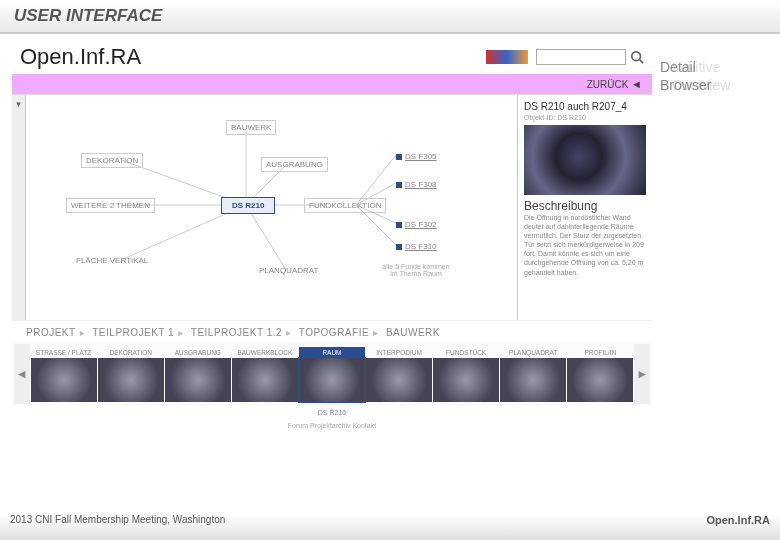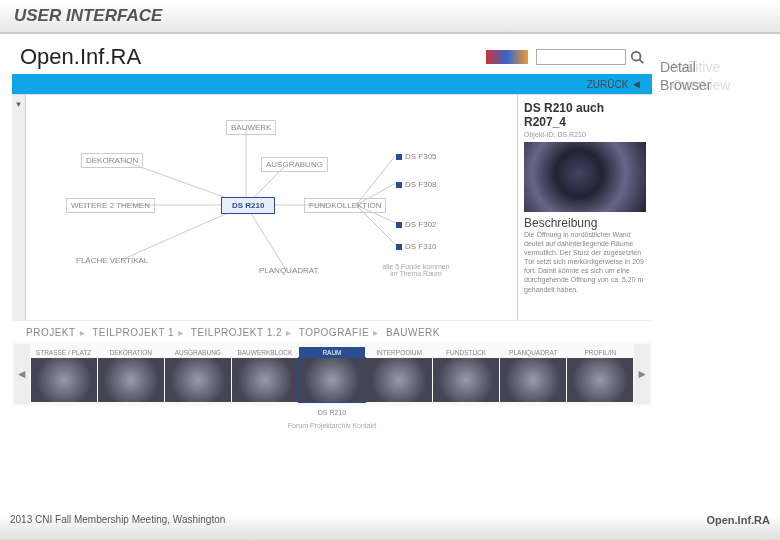--- a/index.html
+++ b/index.html
@@ -13,38 +13,38 @@
   .app-title { font-size: 22px; font-weight: normal; color: #222; }
   .search-area { display: flex; align-items: center; gap: 4px; }
   .search-box { width: 90px; height: 16px; border: 1px solid #aaa; font-size: 10px; padding: 1px 3px; }
   .search-icon { width: 14px; height: 14px; }
   .search-icon svg { width: 14px; height: 14px; stroke: #666; fill: none; stroke-width: 2; }
   .top-logo { width: 42px; height: 14px; background: linear-gradient(90deg,#c33,#36c,#e93); margin-right: 4px; }
   
   .nav-bar { background: #888; height: 20px; display: flex; align-items: center; padding: 0 40px; gap: 40px; font-size: 10px; color: #eee; }
   .nav-item { cursor: pointer; }
   
-  .back-row { text-align: right; padding: 4px 10px; font-size: 10px; color: #444; background: #0ea5e9; border-bottom: 1px solid #ddd; }
+  .back-row { text-align: right; padding: 4px 10px; font-size: 10px; color: #444; background: #f0abfc; border-bottom: 1px solid #ddd; }
   .back-row .arrow { font-size: 11px; }
   
   .content-row { display: flex; height: 225px; position: relative; }
   .scroll-left { width: 14px; background: #eee; border-right: 1px solid #ccc; display: flex; align-items: flex-start; justify-content: center; padding-top: 4px; font-size: 9px; color: #666; }
   
   .graph { flex: 1; position: relative; background: #fff; }
   .node { position: absolute; font-size: 8px; color: #888; text-align: center; border: 1px solid transparent; padding: 2px 4px; white-space: nowrap; }
   .node.outlined { border-color: #ccc; }
   .node.central { border: 1px solid #2a4d8f; background: #e8eef9; color: #2a4d8f; font-weight: bold; padding: 3px 10px; }
-  .node.right { text-align: left; }
+  .node.right { text-align: left; text-decoration: underline; }
   .sq { display: inline-block; width: 6px; height: 6px; background: #2a4d8f; margin-right: 3px; vertical-align: middle; }
   .node.small { font-size: 7px; color: #aaa; }
   
   .graph svg.lines { position: absolute; top: 0; left: 0; pointer-events: none; }
   
   .detail-panel { width: 135px; border-left: 1px solid #ccc; padding: 6px; font-size: 8px; color: #666; }
-  .detail-title { font-size: 12px; font-weight: bold; color: #333; margin-bottom: 2px; }
+  .detail-title { font-size: 10px; font-weight: normal; color: #333; margin-bottom: 2px; }
   .detail-sub { font-size: 7px; color: #999; margin-bottom: 4px; }
   .detail-img { width: 100%; height: 70px; background: radial-gradient(circle at 45% 45%, #446 0%, #223 30%, #668 60%, #223 100%); margin-bottom: 4px; }
   .detail-label { font-size: 12px; color: #444; margin-bottom: 0; }
   .detail-text { font-size: 7px; line-height: 1.3; color: #888; }
   
   .breadcrumb { padding: 6px 14px 4px; font-size: 10px; color: #888; border-top: 1px solid #eee; letter-spacing: 0.5px; }
   .breadcrumb span.sep { color: #bbb; margin: 0 4px; }
   
   .thumb-row { display: flex; align-items: center; background: #fafafa; padding: 2px; gap: 1px; }
   .thumb-arrow { width: 16px; height: 60px; display: flex; align-items: center; justify-content: center; font-size: 12px; color: #888; background: #eee; cursor: pointer; }

